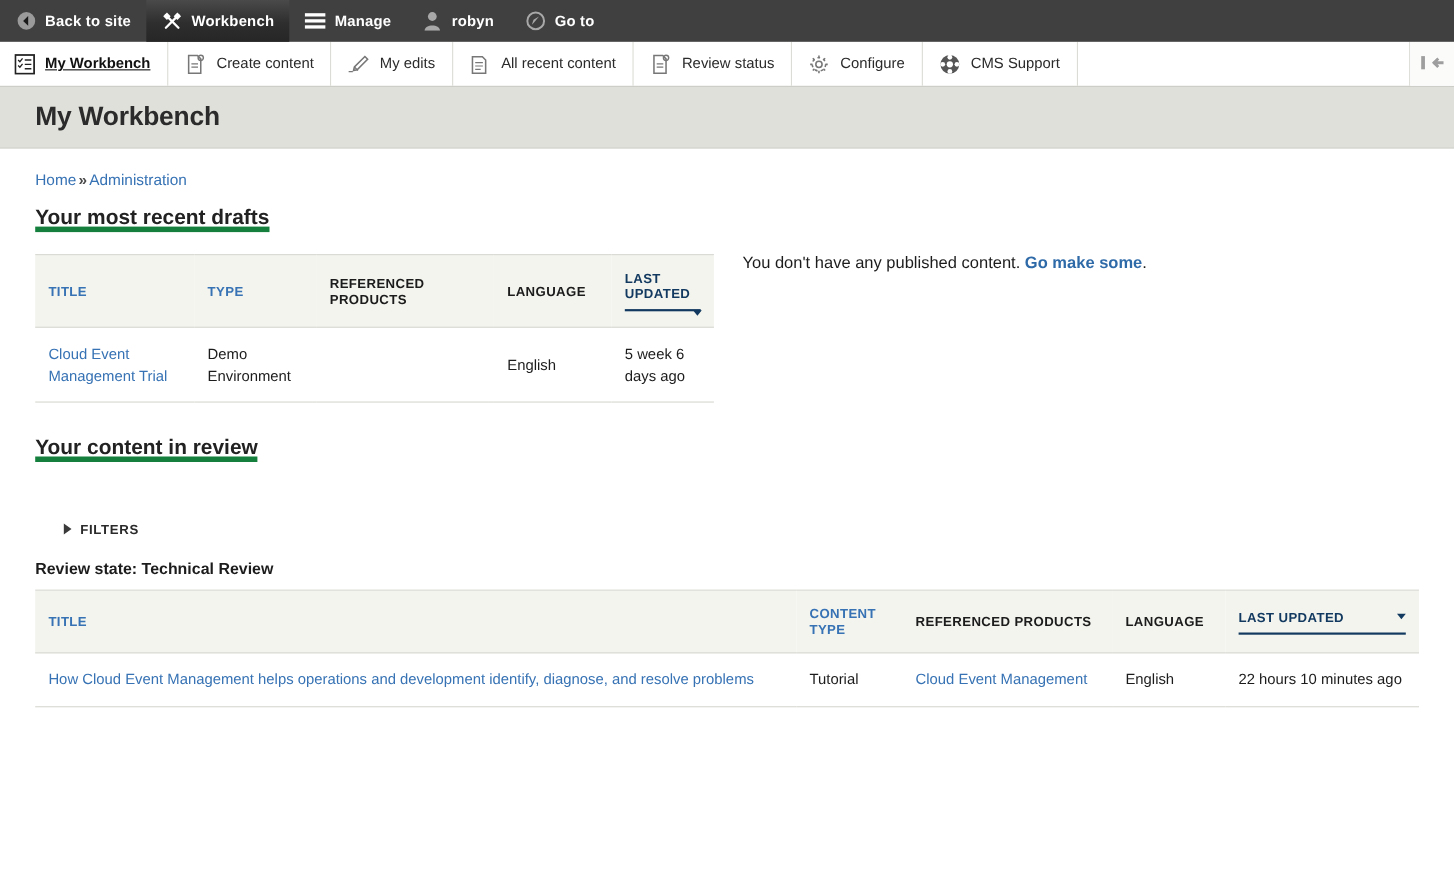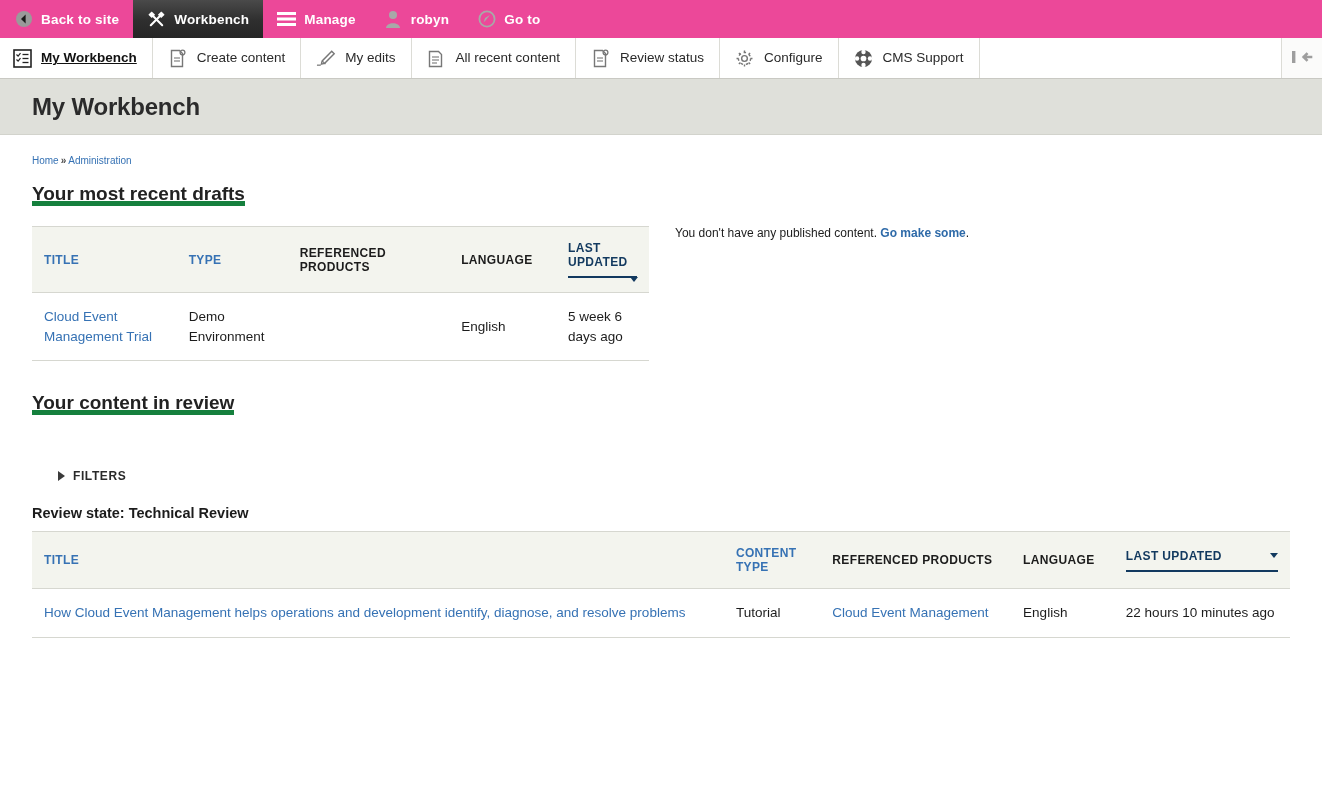--- a/index.html
+++ b/index.html
@@ -12,21 +12,21 @@
     width: 1322px; height: 811px;
     font-family: "Liberation Sans", sans-serif;
     font-size: 13px;
     color: #1a1a1a;
     overflow: hidden;
   }
 
   
   .admin-bar {
     height: 38px;
-    background: #ec4899;
+    background: #404040;
     display: flex;
     align-items: stretch;
     position: relative;
     z-index: 20;
   }
   .admin-bar-item {
     display: flex;
     align-items: center;
     gap: 8px;
     padding: 0 14px;
@@ -106,21 +106,21 @@
     margin: 0;
     font-size: 24px;
     font-weight: bold;
     color: #2b2b2b;
     letter-spacing: -0.2px;
   }
 
   
   .breadcrumb {
     padding: 20px 32px 0 32px;
-    font-size: 10px;
+    font-size: 14px;
     color: #4a4a4a;
   }
   .breadcrumb a {
     color: #3672b4;
     text-decoration: none;
     cursor: pointer;
   }
   .breadcrumb .sep {
     color: #4a4a4a;
     padding: 0 2px;
@@ -227,21 +227,21 @@
   .drafts-table th.c-upd,   .drafts-table td.c-upd   { width: 82px; }
 
   
   .review-table th.r-title, .review-table td.r-title { width: 660px; }
   .review-table th.r-ctype, .review-table td.r-ctype { width: 92px; }
   .review-table th.r-ref,   .review-table td.r-ref   { width: 182px; }
   .review-table th.r-lang,  .review-table td.r-lang  { width: 98px; }
   .review-table th.r-upd,   .review-table td.r-upd   { width: 168px; }
 
   .empty-msg {
-    font-size: 12px;
+    font-size: 15px;
     color: #1c1c1c;
     margin-top: 32px;
   }
   .empty-msg a { color: #2e6aa8; font-weight: bold; text-decoration: none; cursor: pointer; }
 
   
   .review-section { margin-top: 42px; }
   .filters-row {
     margin: 34px 0 0 26px;
     display: flex;

